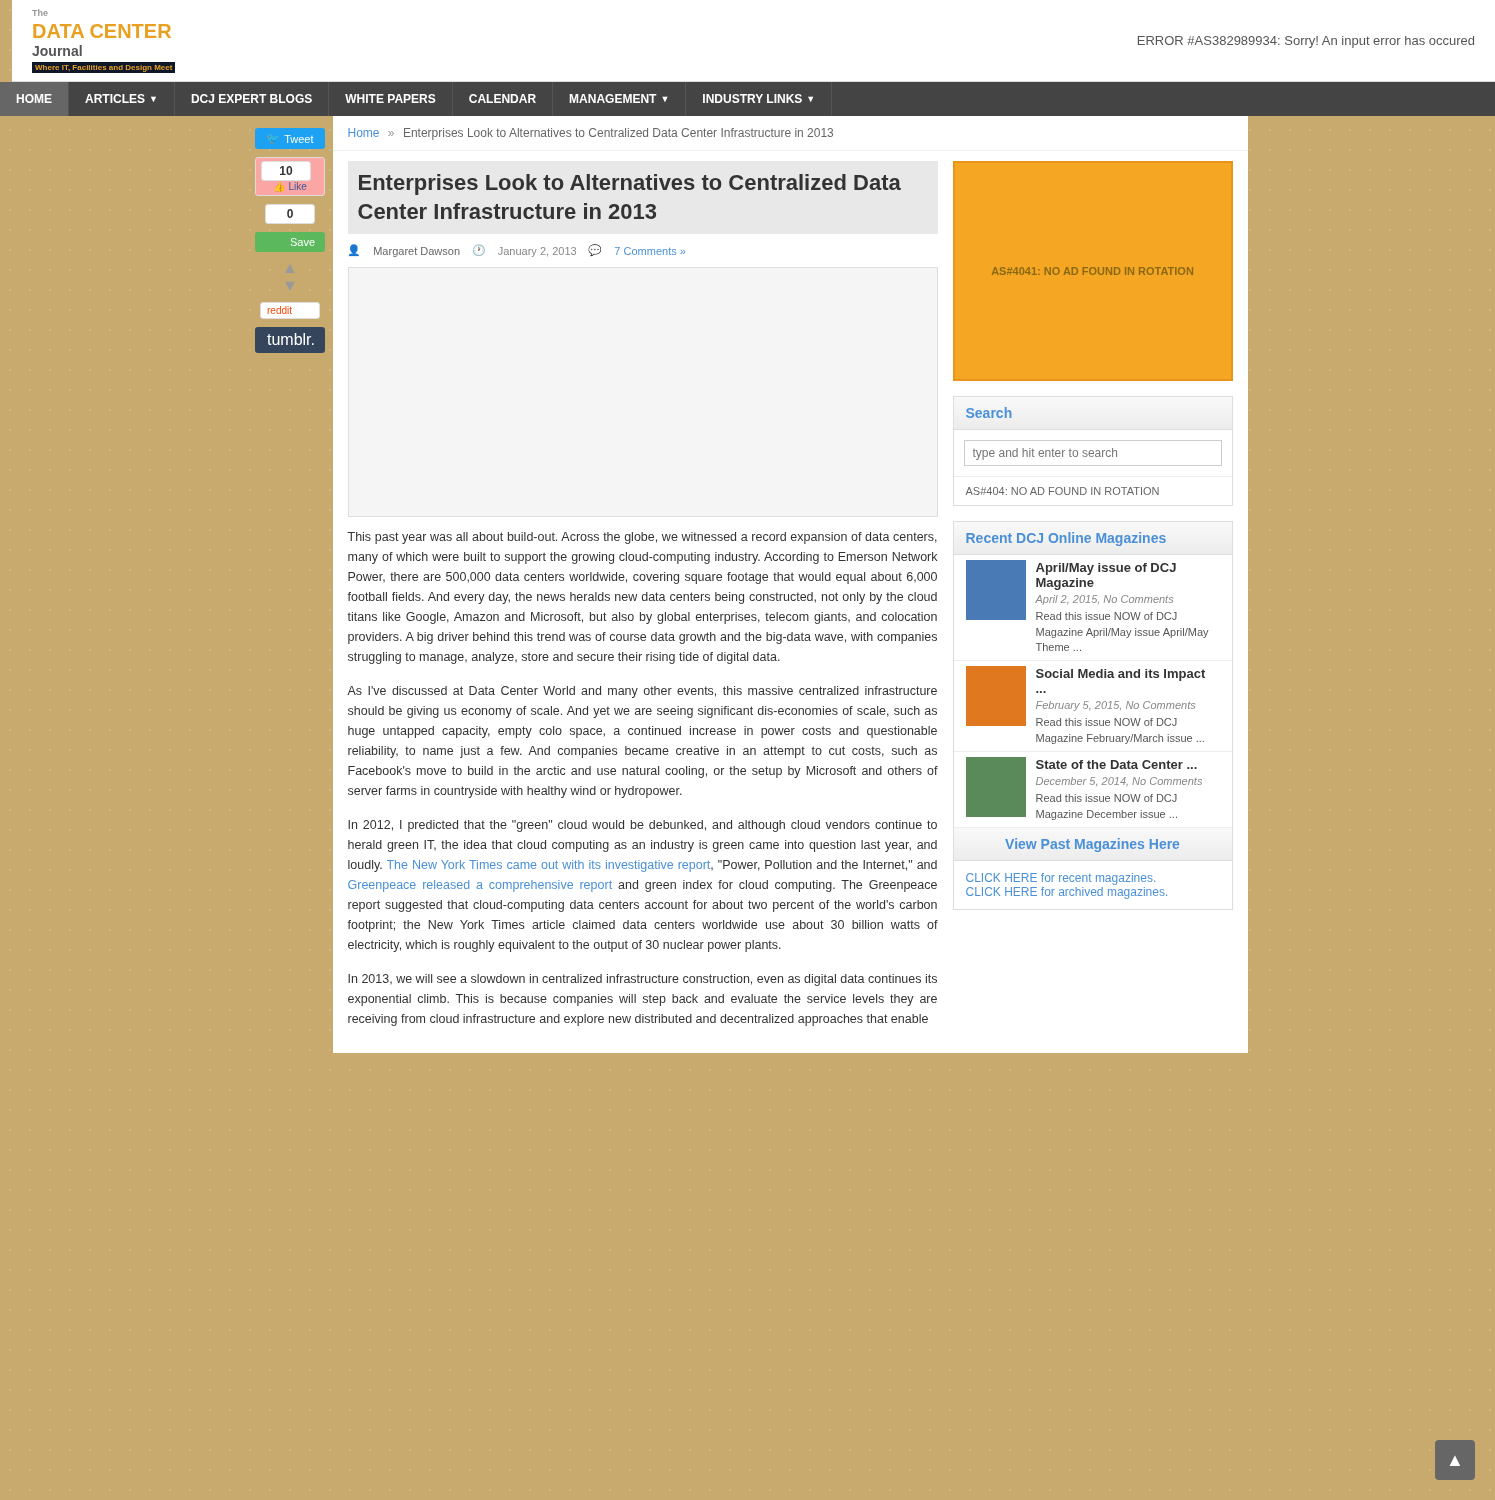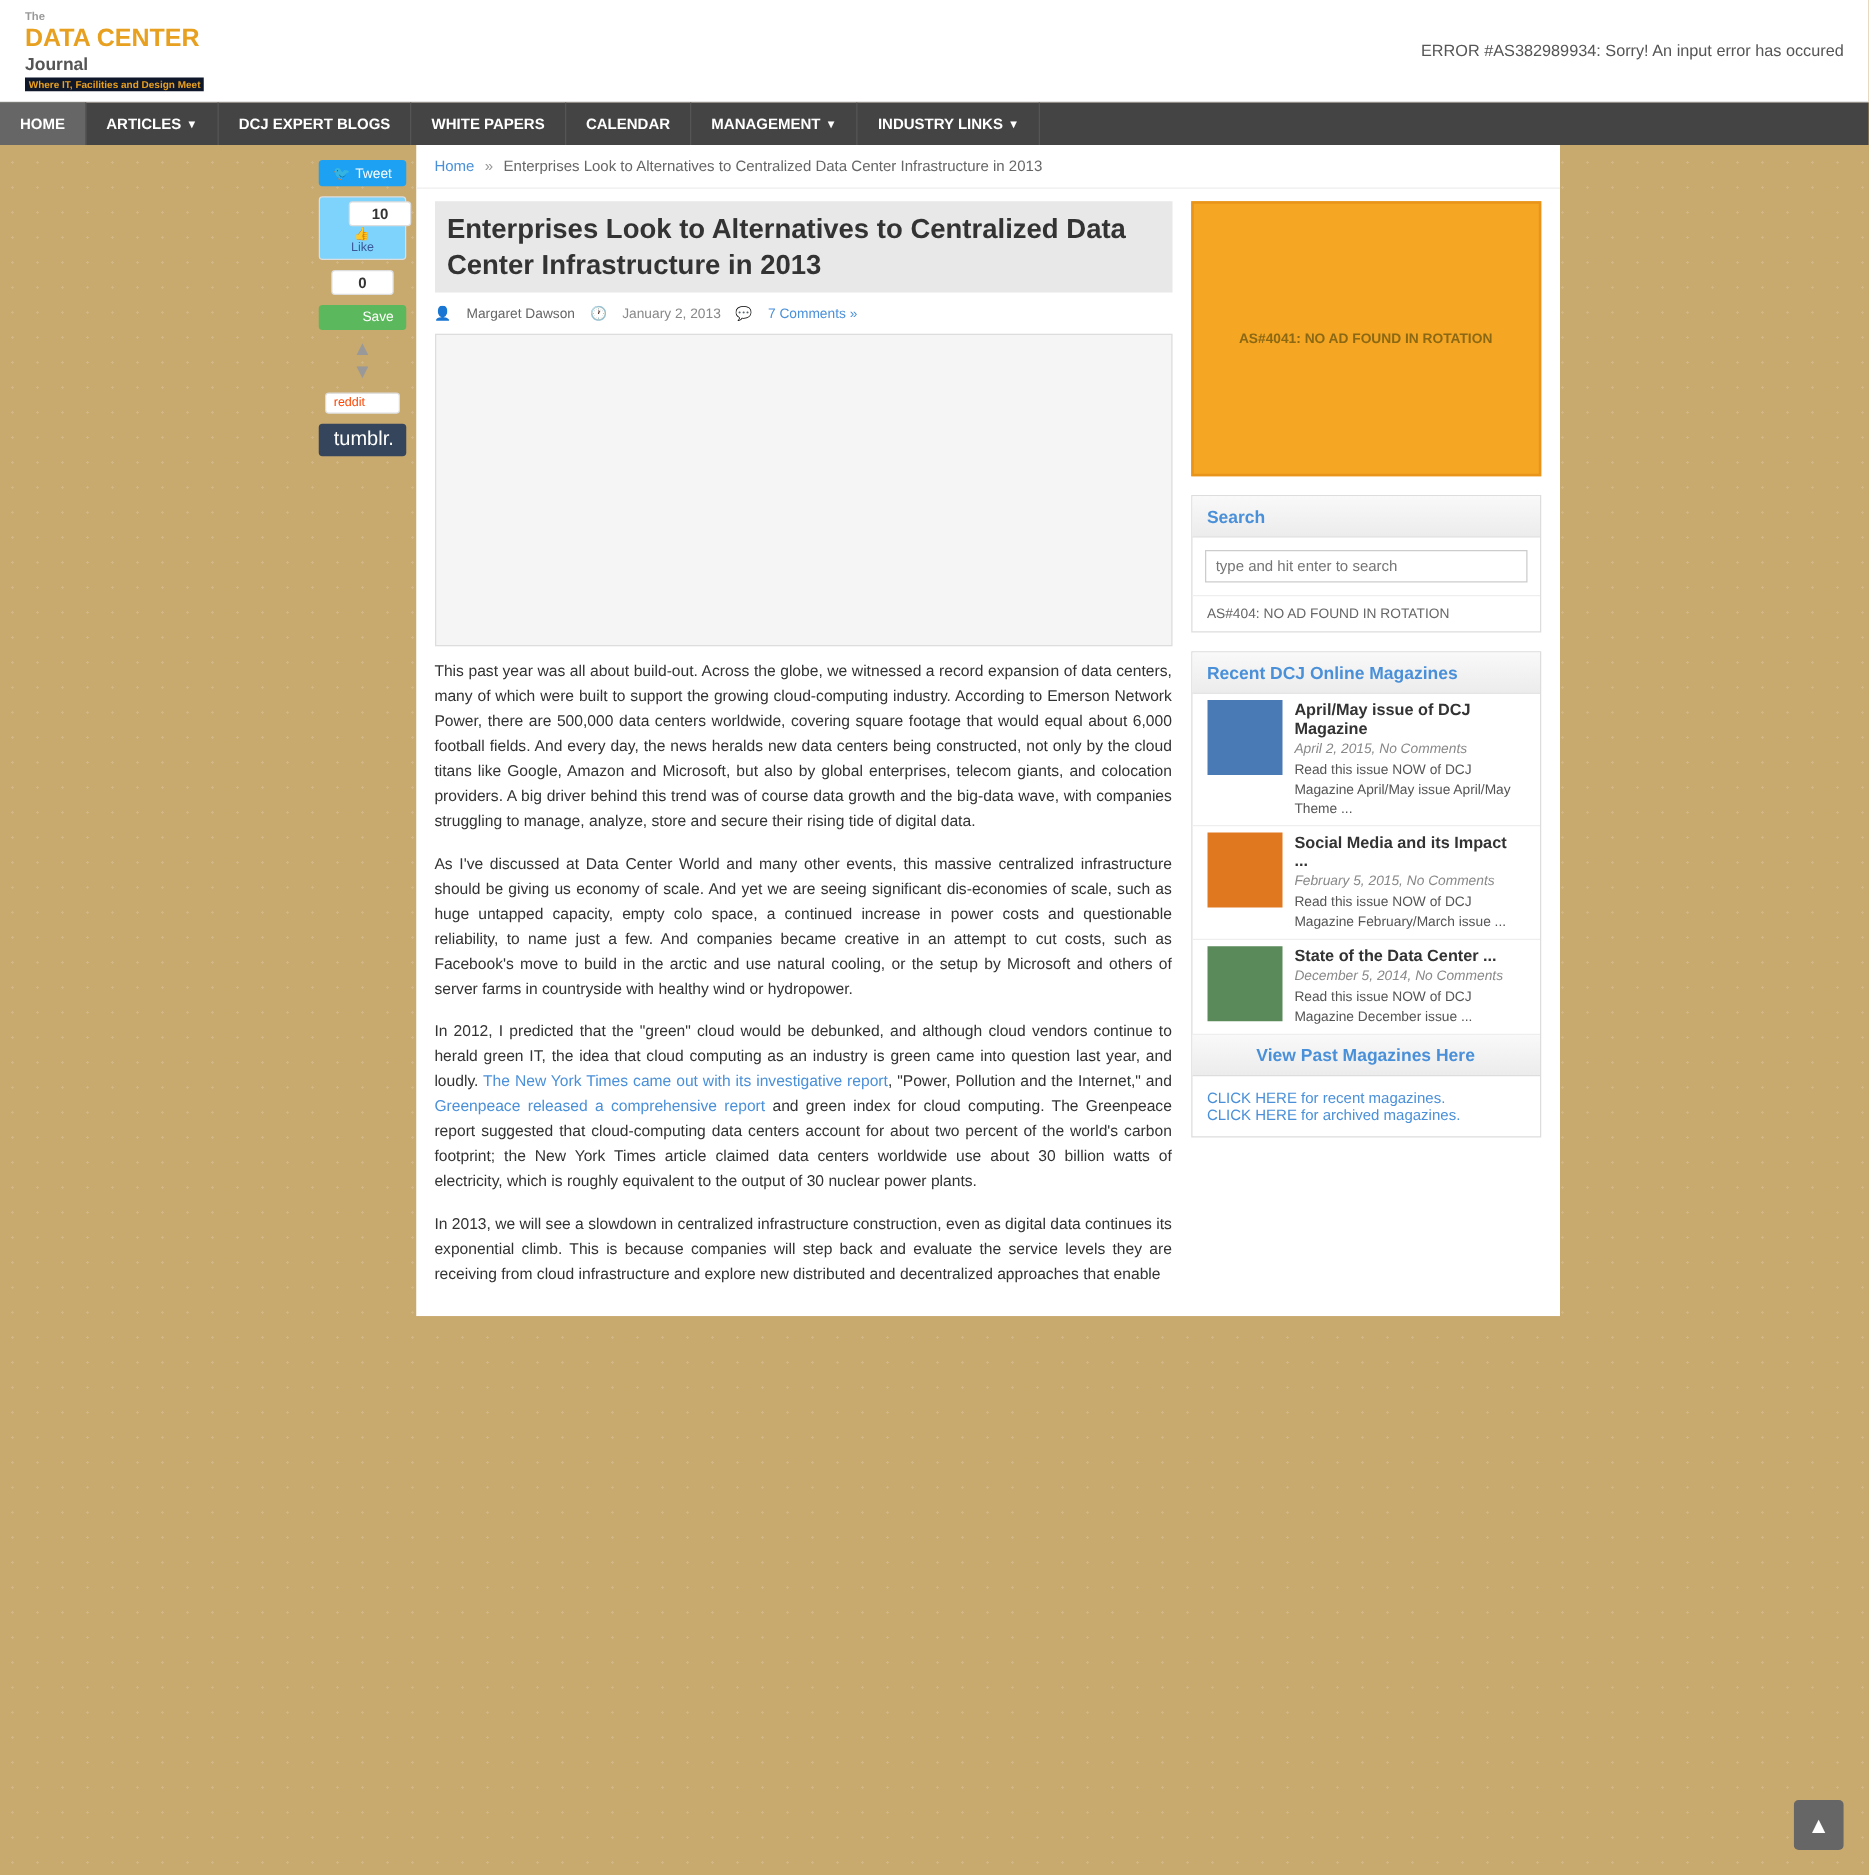--- a/index.html
+++ b/index.html
@@ -14,20 +14,21 @@
 
     
     #header {
       background: #fff;
       border-bottom: 1px solid #ddd;
       padding: 8px 0;
       display: flex;
       align-items: center;
       justify-content: space-between;
       padding: 8px 20px;
+      margin-left: 12px;
     }
     #logo-area {
       display: flex;
       align-items: center;
     }
     #logo-text {
       font-size: 11px;
       font-weight: bold;
       line-height: 1.2;
     }
@@ -88,24 +89,24 @@
       border-radius: 3px;
       cursor: pointer;
       display: flex;
       align-items: center;
       gap: 4px;
       width: 70px;
       justify-content: center;
     }
     .tweet-icon { color: #fff; }
     .fb-like-box {
-      background: #7dd3fc;
+      background: #fca5a5;
       border: 1px solid #ddd;
       border-radius: 3px;
-      padding: 3px 23px;
+      padding: 3px 5px;
       font-size: 10px;
       width: 70px;
     }
     .fb-count {
       text-align: center;
       font-size: 12px;
       color: #333;
       font-weight: bold;
       background: #fff;
       border: 1px solid #ddd;

